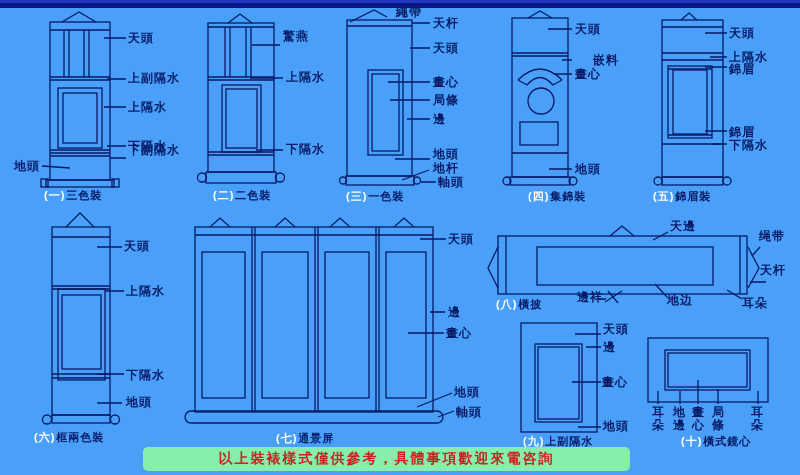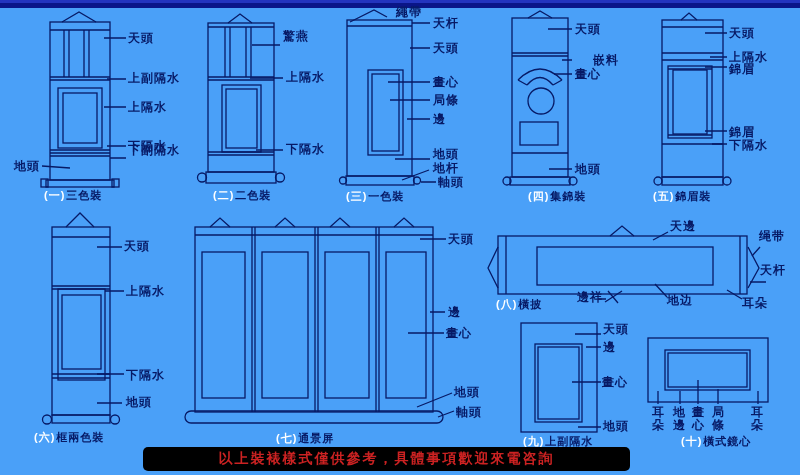--- a/index.html
+++ b/index.html
@@ -7,21 +7,21 @@
          font-family:"Liberation Sans",sans-serif;}
   .topbar{position:absolute;top:0;left:0;width:800px;height:8px;
           background:linear-gradient(#2334be 0 3px,#0a1588 3px 100%);}
   svg.art{position:absolute;left:0;top:0;}
   .lbl{position:absolute;font-size:12px;font-weight:bold;color:#071a66;
        letter-spacing:1px;line-height:12px;white-space:nowrap;}
   .lbl.vert{width:13px;white-space:normal;word-break:break-all;line-height:13px;letter-spacing:0;}
   .cap{position:absolute;font-size:11px;font-weight:bold;color:#071a66;
        letter-spacing:1px;white-space:nowrap;line-height:14px;}
   .cap .num{color:#ffffff;margin-right:1px;}
-  .banner{position:absolute;left:143px;top:447px;width:487px;height:24px;background:#000000;
+  .banner{position:absolute;left:143px;top:447px;width:487px;height:24px;background:#86efac;
           border-radius:5px;display:flex;align-items:center;justify-content:center;}
   .banner span{color:#cc2222;font-weight:bold;font-size:14px;letter-spacing:2px;}
 </style>
 </head>
 <body>
 
 <div class="stage">
   <div class="topbar"></div>
 
   <svg class="art" width="800" height="475" viewBox="0 0 800 475">

